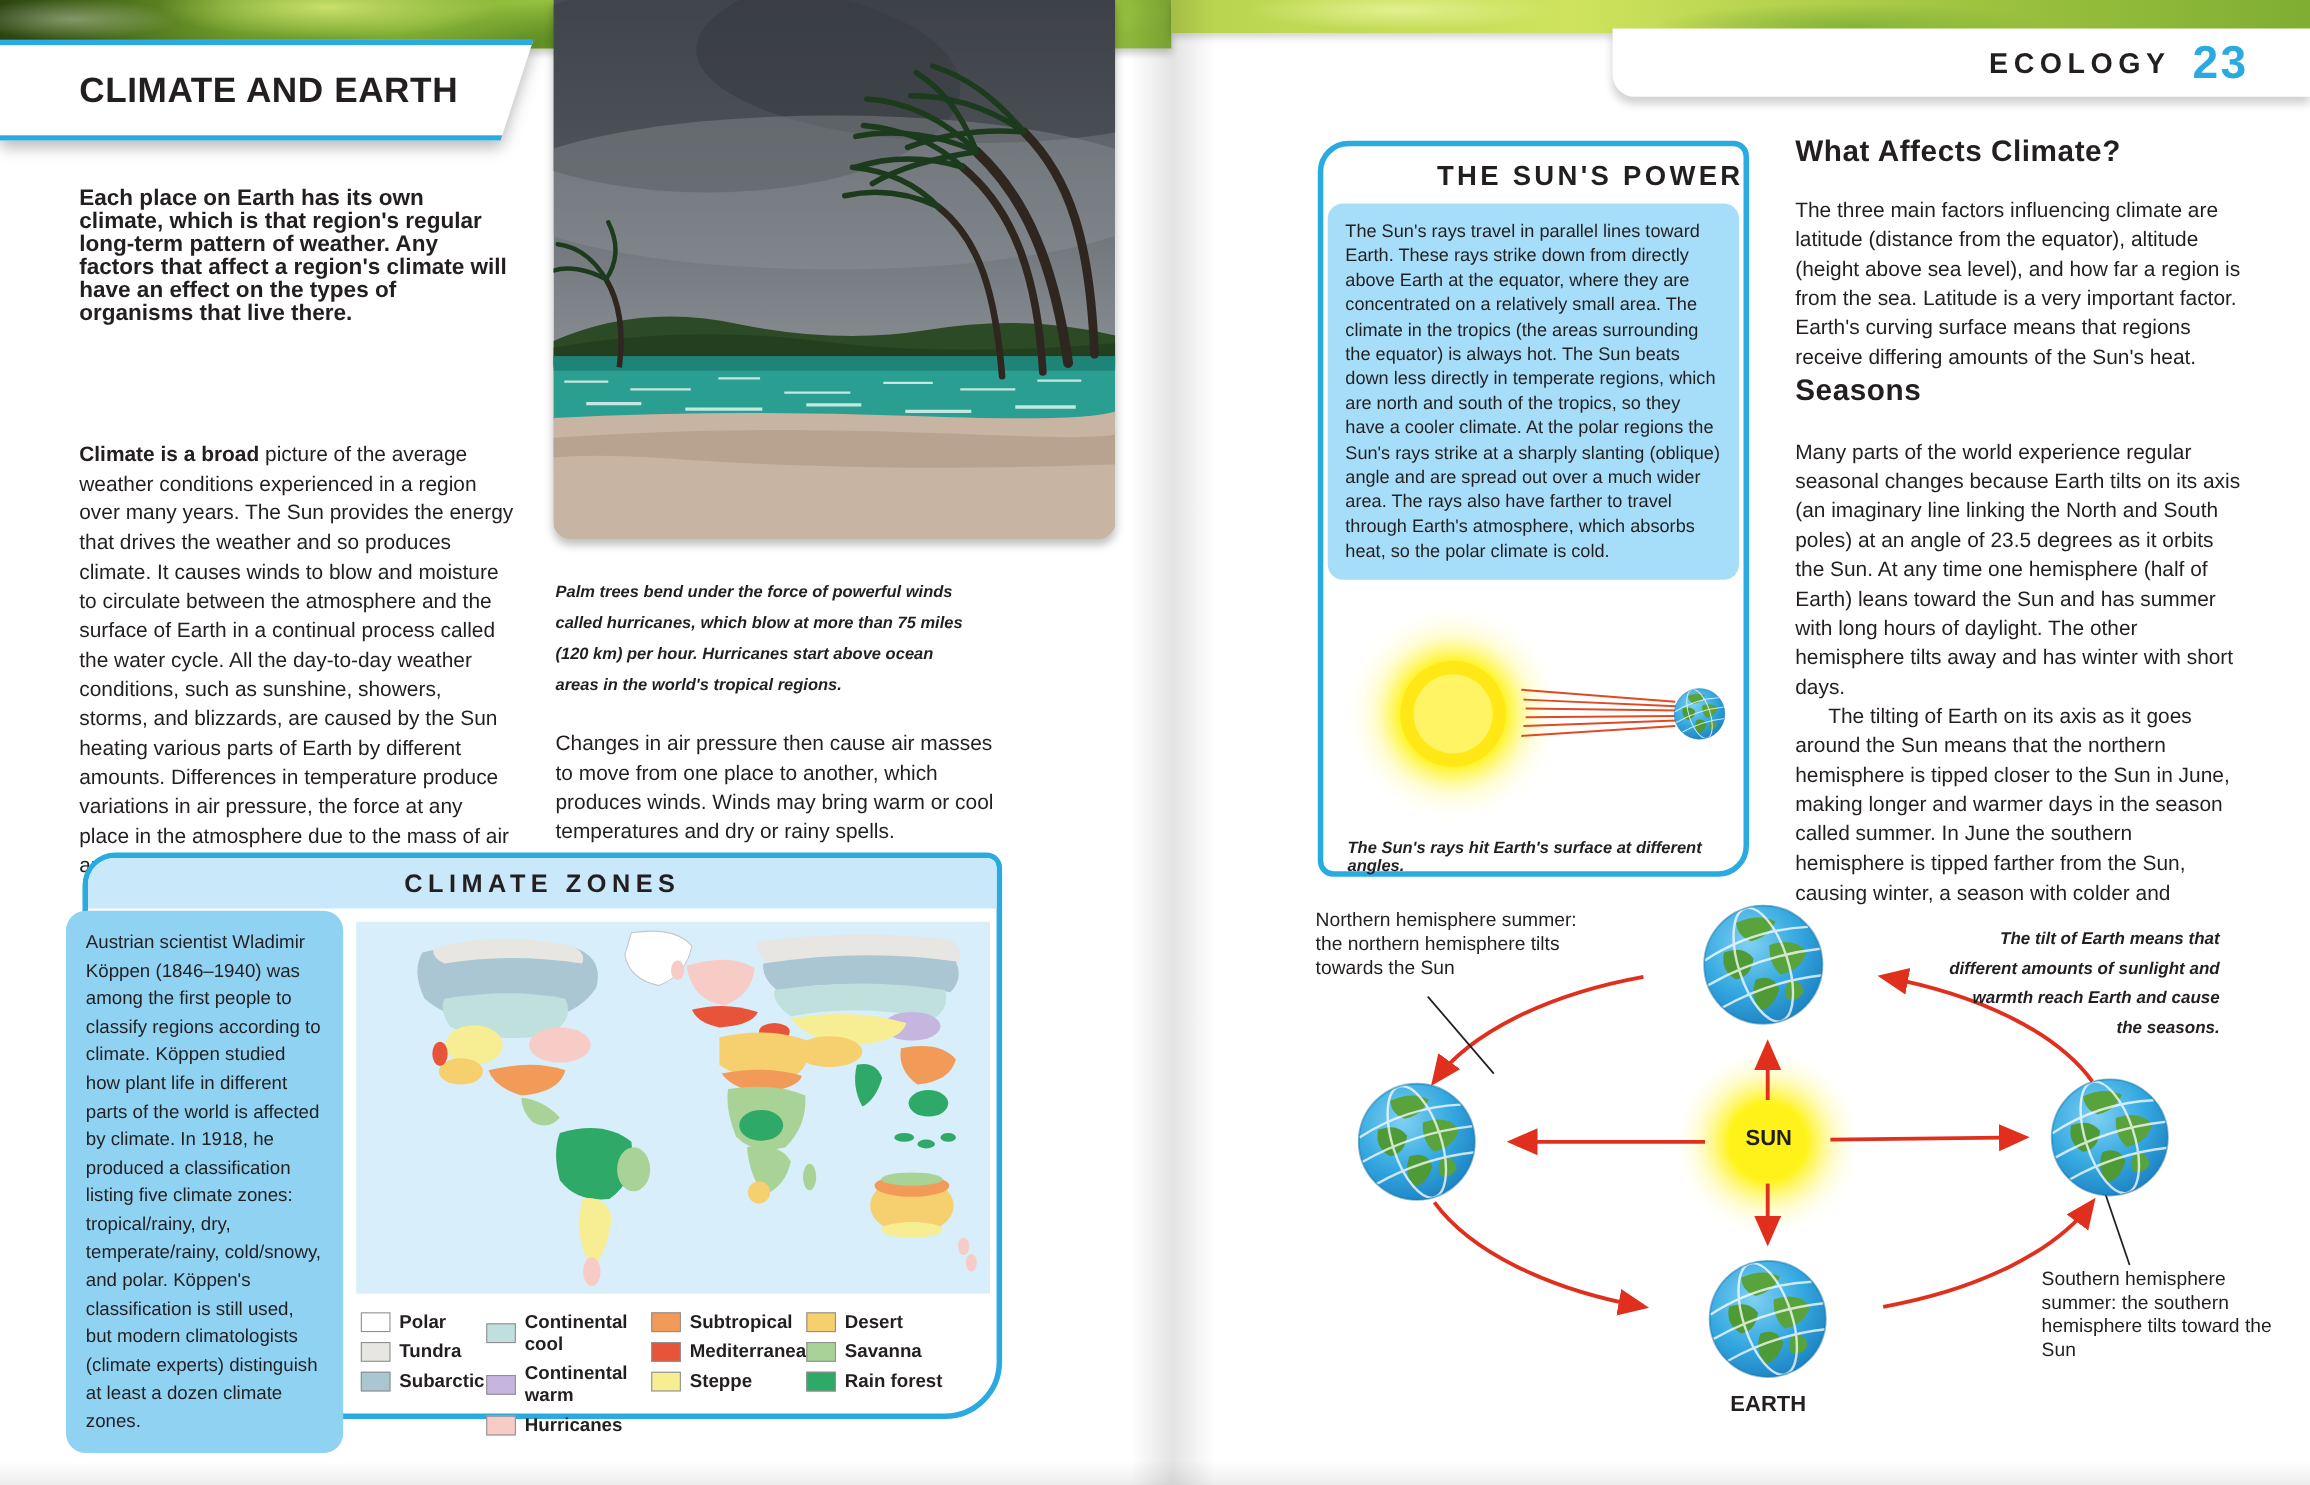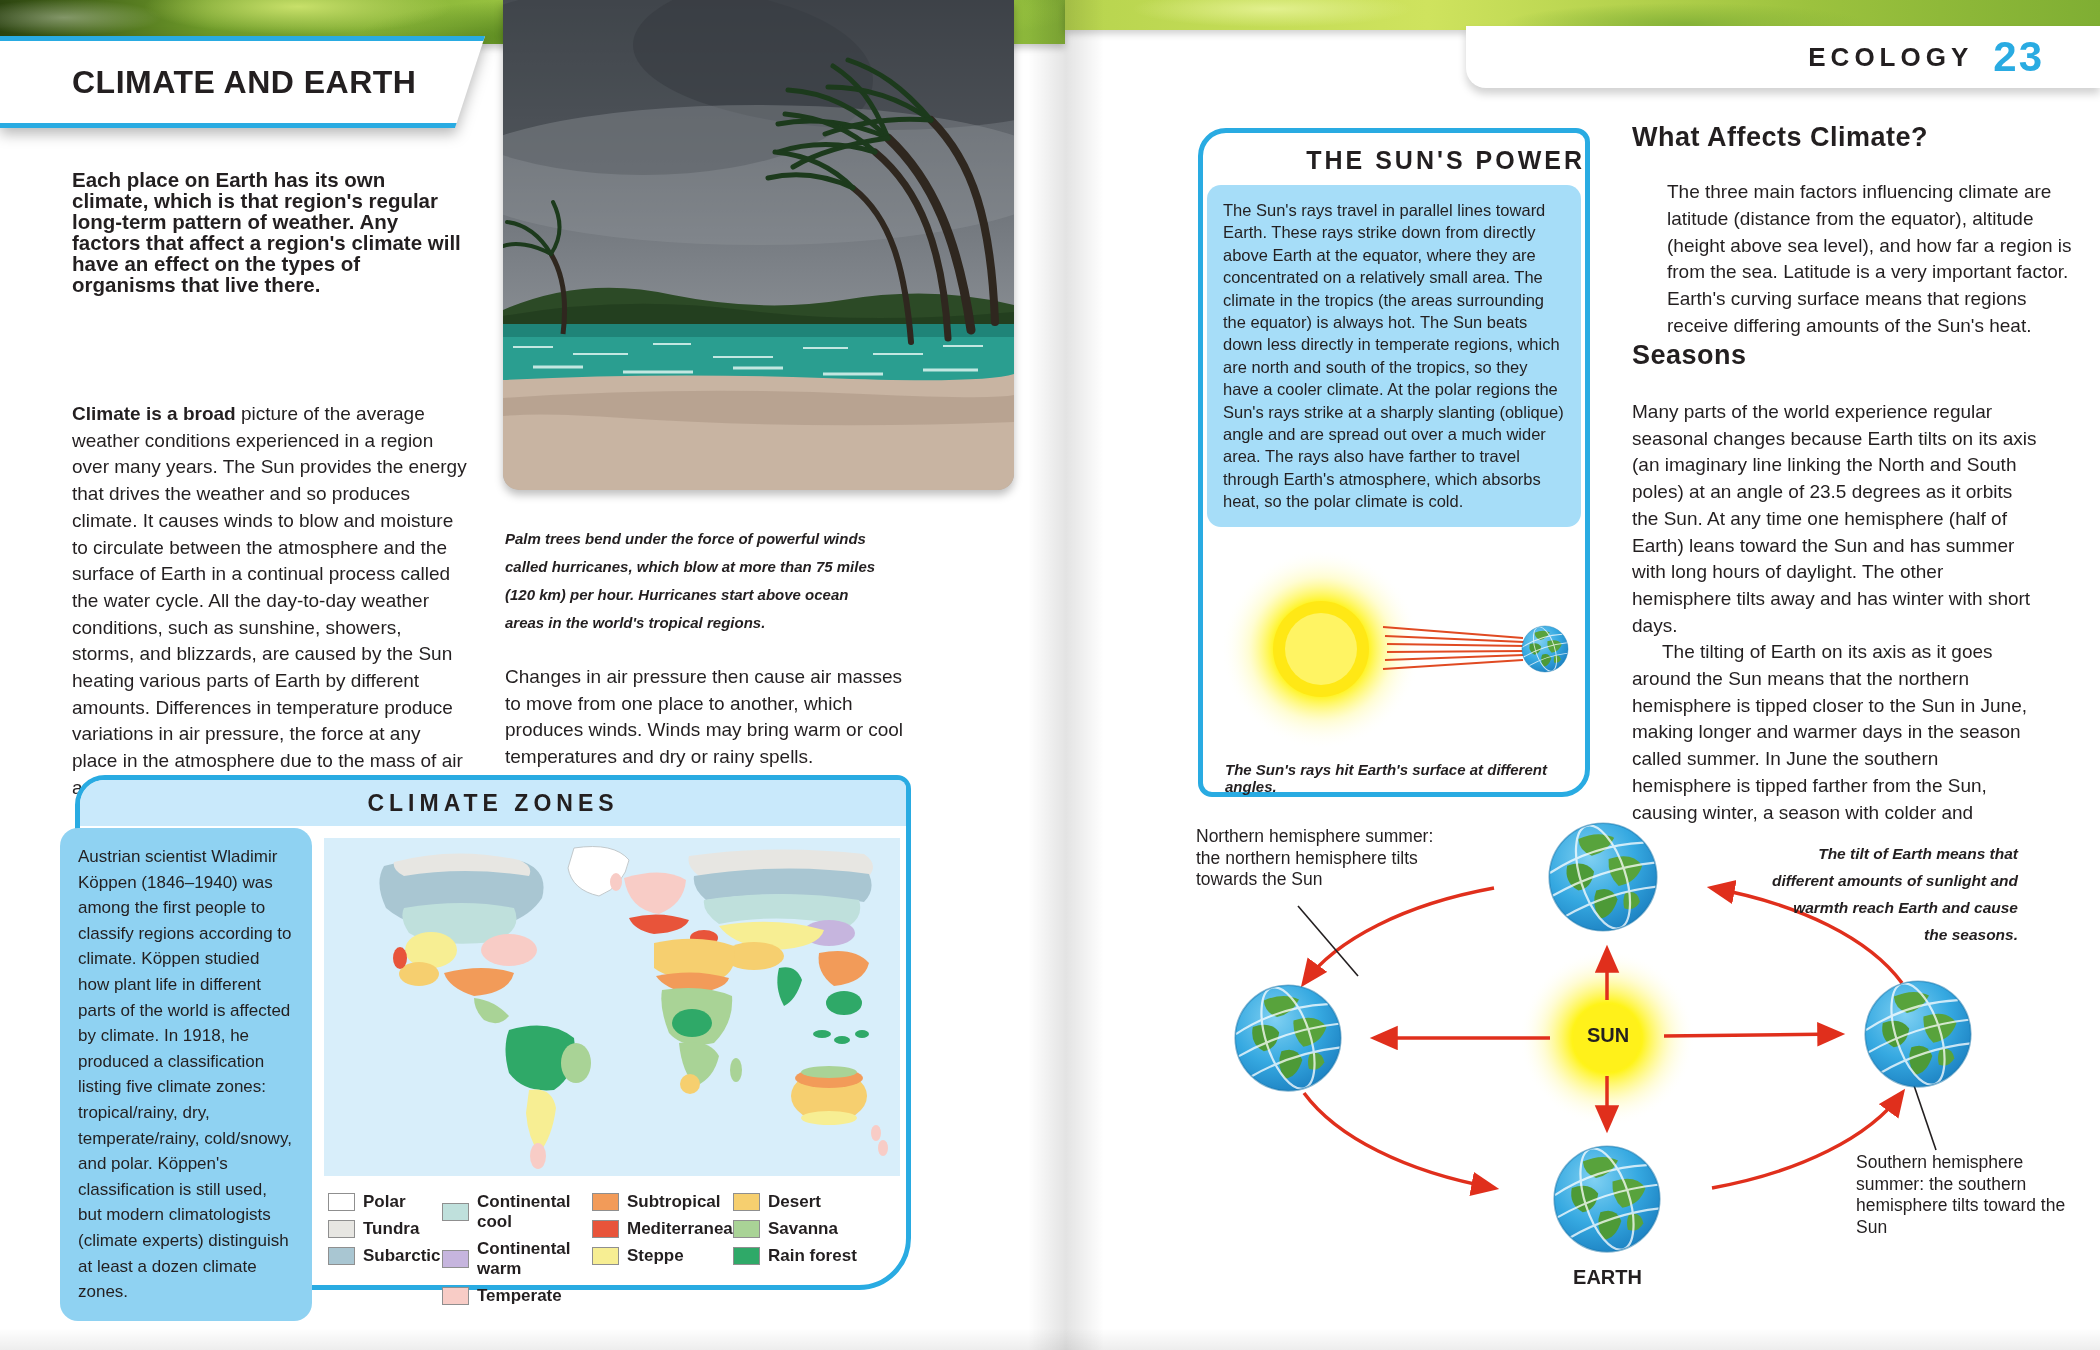--- a/index.html
+++ b/index.html
@@ -92,21 +92,21 @@
   }
   .sp-title{margin-top:13px;text-align:right;font-size:25px;font-weight:700;letter-spacing:3px;}
   .sp-panel{
     margin:10px 4px 16px 4px;background:#A6DDF8;border-radius:14px;
     padding:14px 16px;font-size:16.5px;line-height:22.4px;
   }
   .sp-art{margin:4px 0 0 0;}
   .sp-caption{margin:2px 0 0 22px;width:345px;font-size:15px;font-style:italic;font-weight:700;}
   
   .rcol-h1{position:absolute;left:1632px;top:122px;width:420px;font-size:27px;font-weight:700;letter-spacing:.5px;}
-  .rcol-p1{position:absolute;left:1632px;top:160px;width:406px;font-size:19px;line-height:26.8px;margin-left:35px;}
+  .rcol-p1{position:absolute;left:1632px;top:160px;width:406px;font-size:19px;line-height:26.8px;}
   .rcol-h2{position:absolute;left:1632px;top:340px;width:420px;font-size:27px;font-weight:700;letter-spacing:.5px;}
   .rcol-p2{position:absolute;left:1632px;top:380px;width:406px;font-size:19px;line-height:26.7px;}
   .rcol-p2 .para2{text-indent:30px;display:block;}
   
   .diagram{position:absolute;left:1180px;top:820px;width:920px;height:500px;z-index:1;}
   .lbl{position:absolute;font-size:17.5px;line-height:21.5px;z-index:2;}
   .lbl-north{left:1196px;top:826px;width:242px;}
   .lbl-tilt{left:1772px;top:840px;width:246px;text-align:right;font-style:italic;font-weight:700;font-size:15.5px;line-height:27px;}
   .lbl-south{left:1856px;top:1152px;width:220px;}
   .sun-label{position:absolute;left:1560px;top:1024px;width:96px;text-align:center;font-size:20px;font-weight:800;z-index:2;}
@@ -303,21 +303,21 @@
       <div class="lg-item">
           <span class="sw" style="background-color: rgb(191, 224, 220);"></span>
           <span>Continental cool</span>
         </div>
       <div class="lg-item">
           <span class="sw" style="background-color: rgb(198, 181, 222);"></span>
           <span>Continental warm</span>
         </div>
       <div class="lg-item">
           <span class="sw" style="background-color: rgb(248, 204, 198);"></span>
-          <span>Temperate</span>
+          <span>Hurricanes</span>
         </div>
     </div>
     <div class="lg-col">
       <div class="lg-item">
           <span class="sw" style="background-color: rgb(242, 155, 89);"></span>
           <span>Subtropical</span>
         </div>
       <div class="lg-item">
           <span class="sw" style="background-color: rgb(232, 84, 58);"></span>
           <span>Mediterranean</span>

